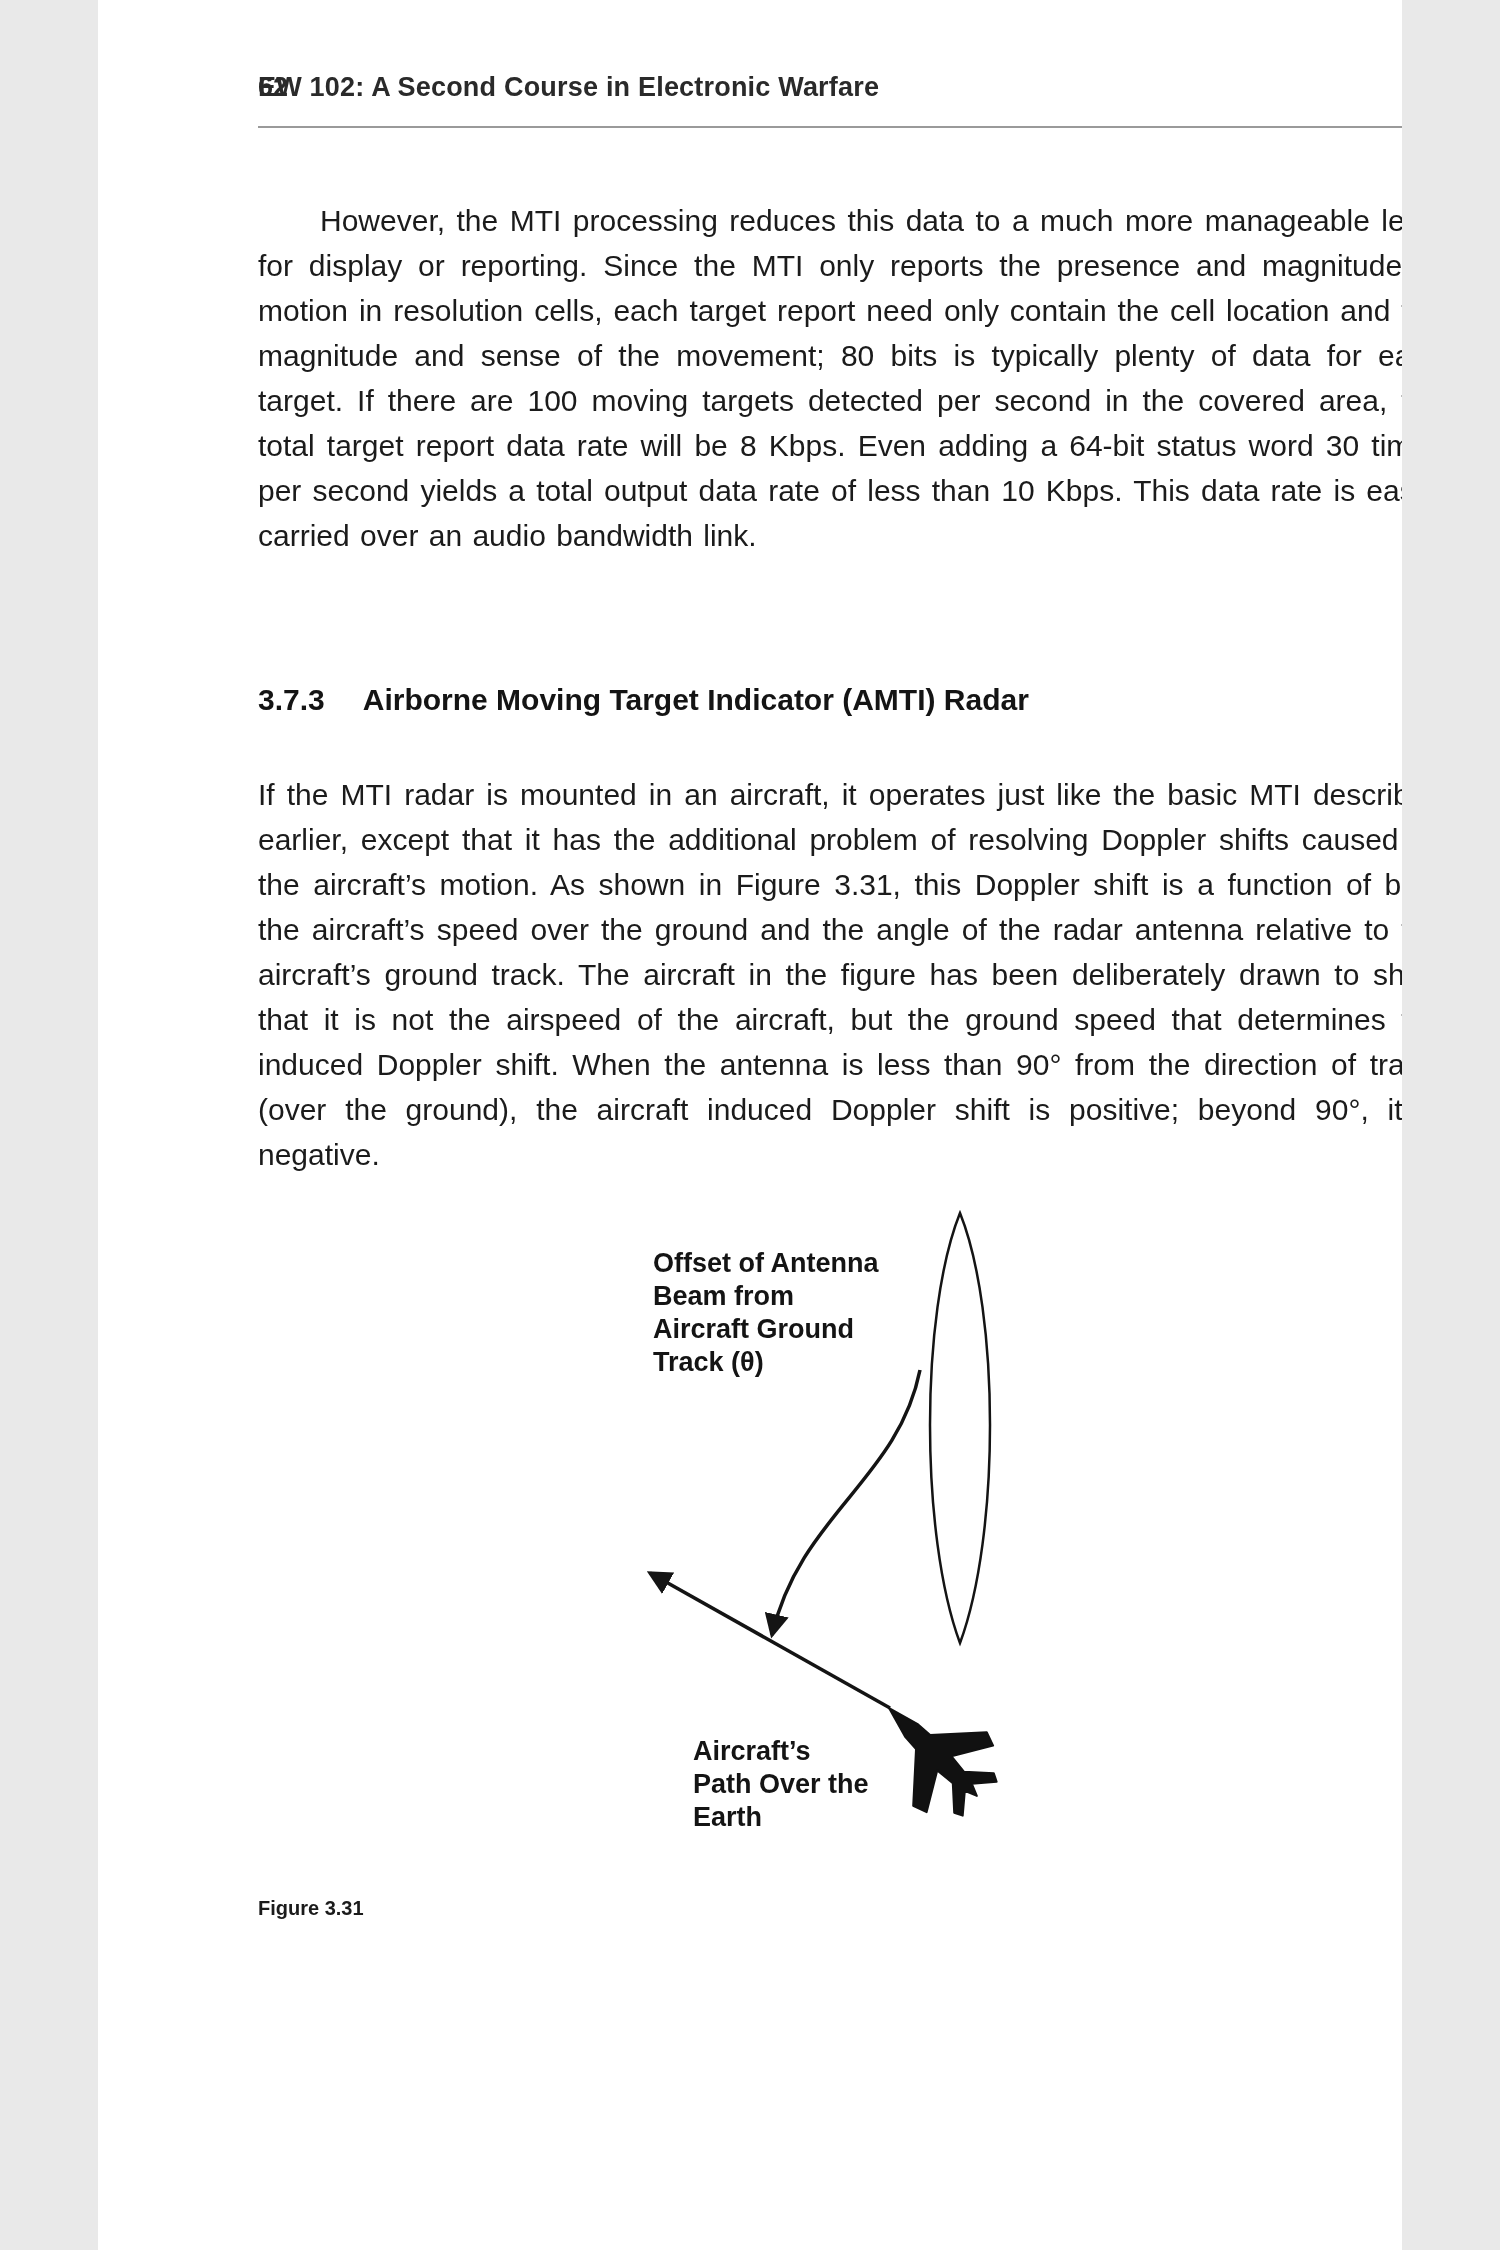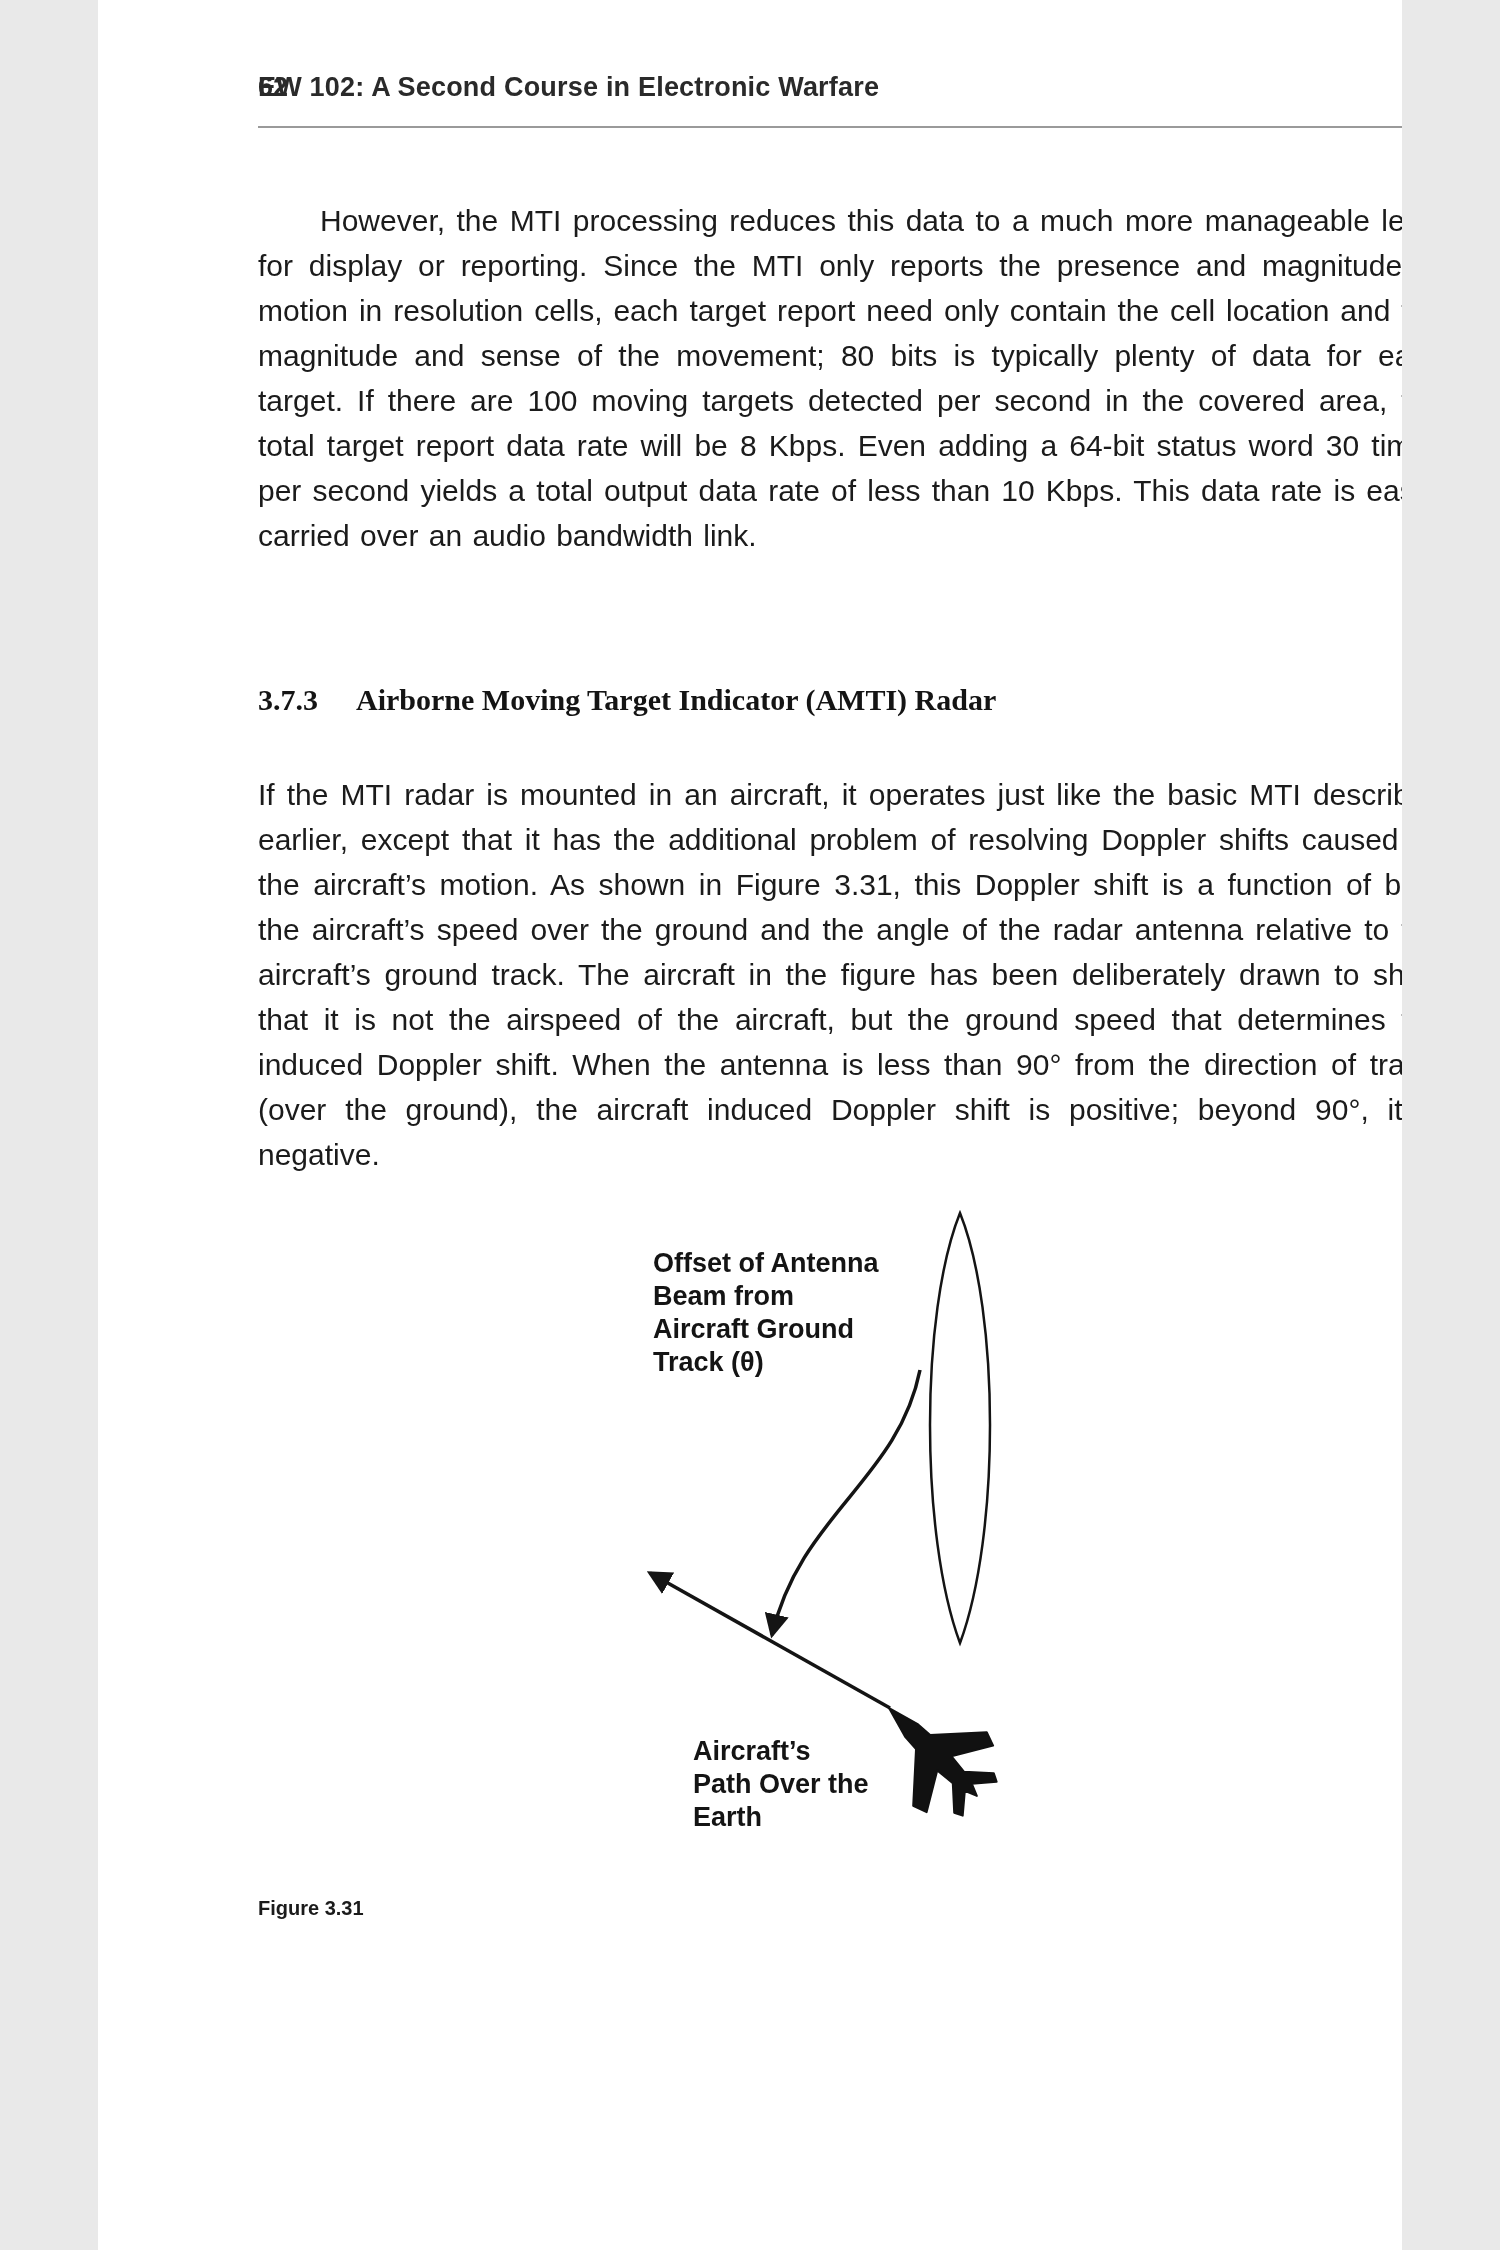--- a/index.html
+++ b/index.html
@@ -57,21 +57,21 @@
   }
   .para-1 { top: 198px; text-indent: 62px; }
   .para-2 { top: 772px; }
 
   
   .section-heading {
     position: absolute;
     top: 683px; left: 160px;
     width: 1185px;
     margin: 0;
-    font-family: Liberation Serif, serif;
+    font-family: Liberation Sans, sans-serif;
     font-size: 30px;
     font-weight: 700;
     color: #141414;
   }
   .sec-num { display: inline-block; margin-right: 38px; }
 
   
   .figure-canvas {
     position: absolute;
     top: 1195px; left: 380px;

